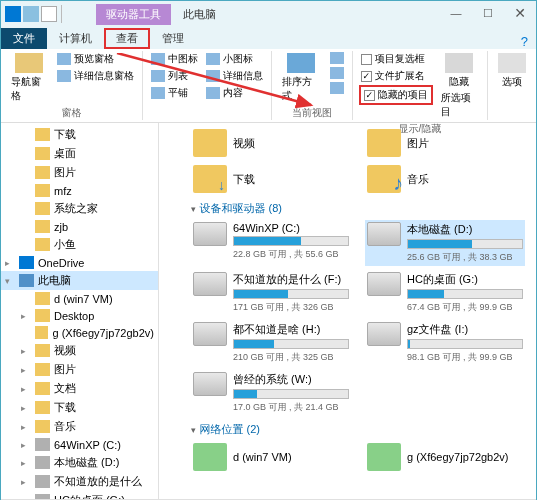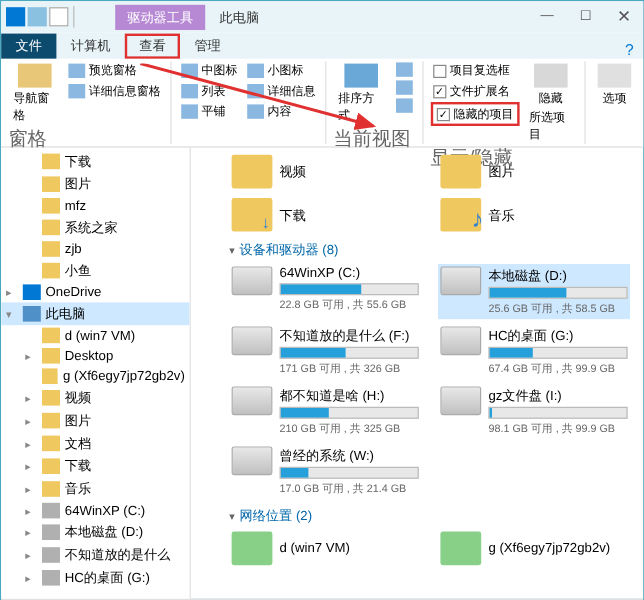--- a/index.html
+++ b/index.html
@@ -14,21 +14,21 @@
 .win-controls { position: absolute; right: 0; top: 0; display: flex; }
 .win-controls span { width: 32px; height: 24px; display: flex; align-items: center; justify-content: center; color: #555; font-size: 11px; }
 .win-controls .close { font-size: 14px; }
 .tabs { display: flex; background: #e8f4f8; height: 22px; align-items: flex-end; }
 .tabs .tab { padding: 3px 12px; font-size: 11px; color: #333; cursor: pointer; }
 .tabs .tab.file { background: #0c4a6e; color: #fff; }
 .tabs .highlight { border: 2px solid #e03030; padding: 1px 10px; }
 .help-icon { margin-left: auto; margin-right: 8px; color: #0078d4; font-size: 13px; }
 .ribbon { height: 74px; background: #fff; border-bottom: 1px solid #ddd; display: flex; padding: 2px 0; position: relative; }
 .ribbon-group { border-right: 1px solid #e0e0e0; padding: 0 6px; display: flex; flex-direction: column; }
-.ribbon-group .group-label { font-size: 16px; color: #666; margin-top: auto; padding: 1px 0; }
+.ribbon-group .group-label { font-size: 10px; color: #666; text-align: center; margin-top: auto; padding: 1px 0; }
 .rg-body { display: flex; gap: 4px; flex: 1; align-items: flex-start; }
 .rg-col { display: flex; flex-direction: column; gap: 1px; font-size: 10px; }
 .rg-item { display: flex; align-items: center; gap: 3px; padding: 1px 2px; white-space: nowrap; }
 .rg-big { display: flex; flex-direction: column; align-items: center; gap: 2px; padding: 2px 4px; font-size: 10px; }
 .rg-big .ico { width: 28px; height: 20px; background: #e8c878; }
 .ico-sm { width: 14px; height: 12px; background: #8ab8e0; display: inline-block; }
 .checkbox { width: 11px; height: 11px; border: 1px solid #888; display: inline-flex; align-items: center; justify-content: center; font-size: 9px; }
 .checkbox.checked::after { content: "✓"; color: #000; }
 .red-box { border: 2px solid #e03030; padding: 1px 3px; }
 .arrow-svg { position: absolute; left: 110px; top: 4px; pointer-events: none; z-index: 10; }
@@ -210,20 +210,24 @@
   </div>
 
   <div class="body-area">
     <div class="sidebar" id="sidebar">
         <div class="tree-item l2">
           <span class="tree-ico folder"></span>
           <span>下载</span>
         </div>
         <div class="tree-item l2">
           <span class="tree-ico folder"></span>
+          <span>桌面</span>
+        </div>
+        <div class="tree-item l2">
+          <span class="tree-ico folder"></span>
           <span>图片</span>
         </div>
         <div class="tree-item l2">
           <span class="tree-ico folder"></span>
           <span>mfz</span>
         </div>
         <div class="tree-item l2">
           <span class="tree-ico folder"></span>
           <span>系统之家</span>
         </div>
@@ -335,21 +339,21 @@
               <div class="dsize">22.8 GB 可用 , 共 55.6 GB</div>
             </div>
           </div>
           <div class="drive-tile selected">
             <span class="dico "></span>
             <div class="dinfo">
               <div class="dname">本地磁盘 (D:)</div>
               <div class="bar">
                 <div class="bar-fill" style="width:56%"></div>
               </div>
-              <div class="dsize">25.6 GB 可用 , 共 58.5 GB</div>
+              <div class="dsize">25.6 GB 可用 , 共 38.3 GB</div>
             </div>
           </div>
           <div class="drive-tile">
             <span class="dico "></span>
             <div class="dinfo">
               <div class="dname">不知道放的是什么 (F:)</div>
               <div class="bar">
                 <div class="bar-fill" style="width:47%"></div>
               </div>
               <div class="dsize">171 GB 可用 , 共 326 GB</div>

